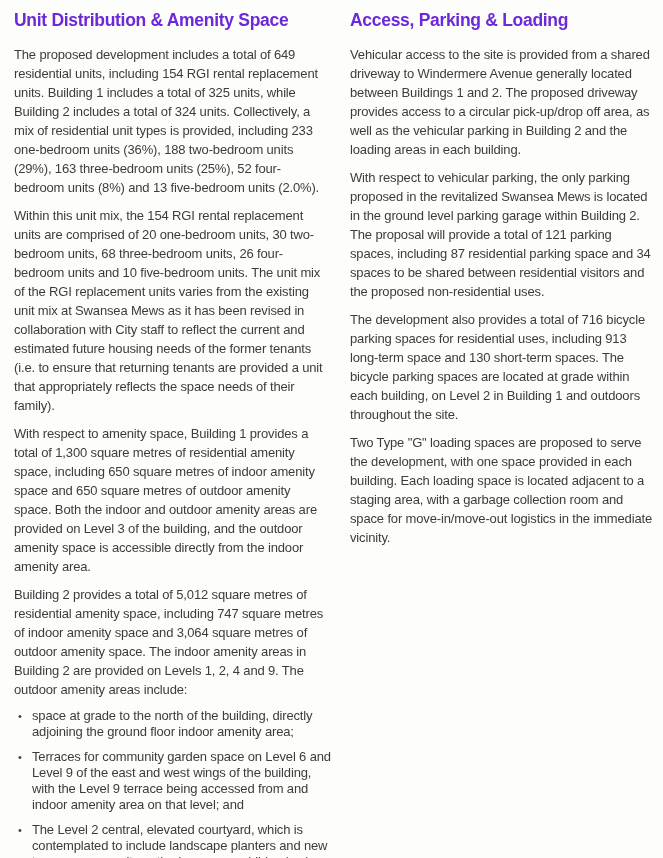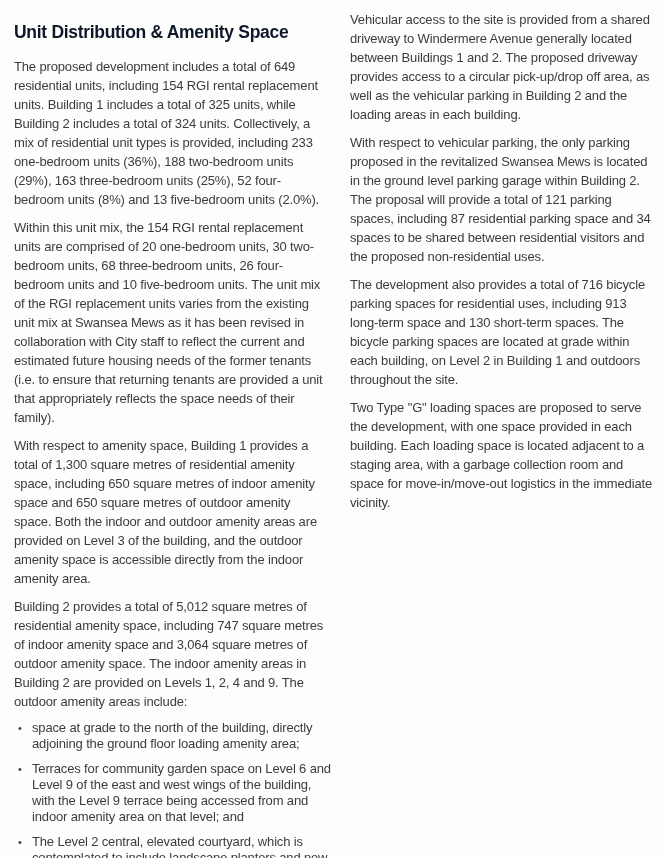--- a/index.html
+++ b/index.html
@@ -20,26 +20,26 @@
     box-sizing: border-box;
     padding: 10px 8px 0 14px;
     gap: 19px;
   }
   .col {
     box-sizing: border-box;
   }
   .col-left  { width: 317px; }
   .col-right { width: 305px; }
   h2.section-heading {
-    margin: 12px 0 15px 0;
+    margin: 0 0 15px 0;
     font-size: 17.5px;
     line-height: 20px;
     font-weight: bold;
     letter-spacing: -0.3px;
-    color: #0f172a;
+    color: #6d28d9;
   }
   p.body-para {
     margin: 0 0 9px 0;
     font-size: 13px;
     line-height: 19px;
     letter-spacing: -0.15px;
   }
   ul.bullet-list {
     list-style: none;
     margin: 0 0 9px 0;
@@ -74,36 +74,37 @@
 
     <p class="body-para">Within this unit mix, the 154 RGI rental replacement units are comprised of 20 one-bedroom units, 30 two-bedroom units, 68 three-bedroom units, 26 four-bedroom units and 10 five-bedroom units. The unit mix of the RGI replacement units varies from the existing unit mix at Swansea Mews as it has been revised in collaboration with City staff to reflect the current and estimated future housing needs of the former tenants (i.e. to ensure that returning tenants are provided a unit that appropriately reflects the space needs of their family).</p>
 
     <p class="body-para">With respect to amenity space, Building 1 provides a total of 1,300 square metres of residential amenity space, including 650 square metres of indoor amenity space and 650 square metres of outdoor amenity space. Both the indoor and outdoor amenity areas are provided on Level 3 of the building, and the outdoor amenity space is accessible directly from the indoor amenity area.</p>
 
     <p class="body-para">Building 2 provides a total of 5,012 square metres of residential amenity space, including 747 square metres of indoor amenity space and 3,064 square metres of outdoor amenity space. The indoor amenity areas in Building 2 are provided on Levels 1, 2, 4 and 9. The outdoor amenity areas include:</p>
 
     <ul class="bullet-list">
       <li>
         <span class="bullet-dot">•</span>
-        <span>space at grade to the north of the building, directly adjoining the ground floor loading amenity area;</span>
+        <span>space at grade to the north of the building, directly adjoining the ground floor indoor amenity area;</span>
       </li>
       <li>
         <span class="bullet-dot">•</span>
         <span>Terraces for community garden space on Level 6 and Level 9 of the east and west wings of the building, with the Level 9 terrace being accessed from and indoor amenity area on that level; and</span>
       </li>
       <li>
         <span class="bullet-dot">•</span>
         <span>The Level 2 central, elevated courtyard, which is contemplated to include landscape planters and new trees, a community gathering area, a children's play area and seating areas. Residential units, an indoor amenity room and common laundry room front onto the courtyard at Level 2.</span>
       </li>
     </ul>
 
     <p class="body-para">Programming for the indoor amenity space for the two buildings has not yet been determined and will be refined during the application review process.</p>
   </div>
 
   <div class="col col-right">
+    <h2 class="section-heading">Access, Parking &amp; Loading</h2>
 
     <p class="body-para">Vehicular access to the site is provided from a shared driveway to Windermere Avenue generally located between Buildings 1 and 2. The proposed driveway provides access to a circular pick-up/drop off area, as well as the vehicular parking in Building 2 and the loading areas in each building.</p>
 
     <p class="body-para">With respect to vehicular parking, the only parking proposed in the revitalized Swansea Mews is located in the ground level parking garage within Building 2. The proposal will provide a total of 121 parking spaces, including 87 residential parking space and 34 spaces to be shared between residential visitors and the proposed non-residential uses.</p>
 
     <p class="body-para">The development also provides a total of 716 bicycle parking spaces for residential uses, including 913 long-term space and 130 short-term spaces. The bicycle parking spaces are located at grade within each building, on Level 2 in Building 1 and outdoors throughout the site.</p>
 
     <p class="body-para">Two Type "G" loading spaces are proposed to serve the development, with one space provided in each building. Each loading space is located adjacent to a staging area, with a garbage collection room and space for move-in/move-out logistics in the immediate vicinity.</p>
   </div>
 

